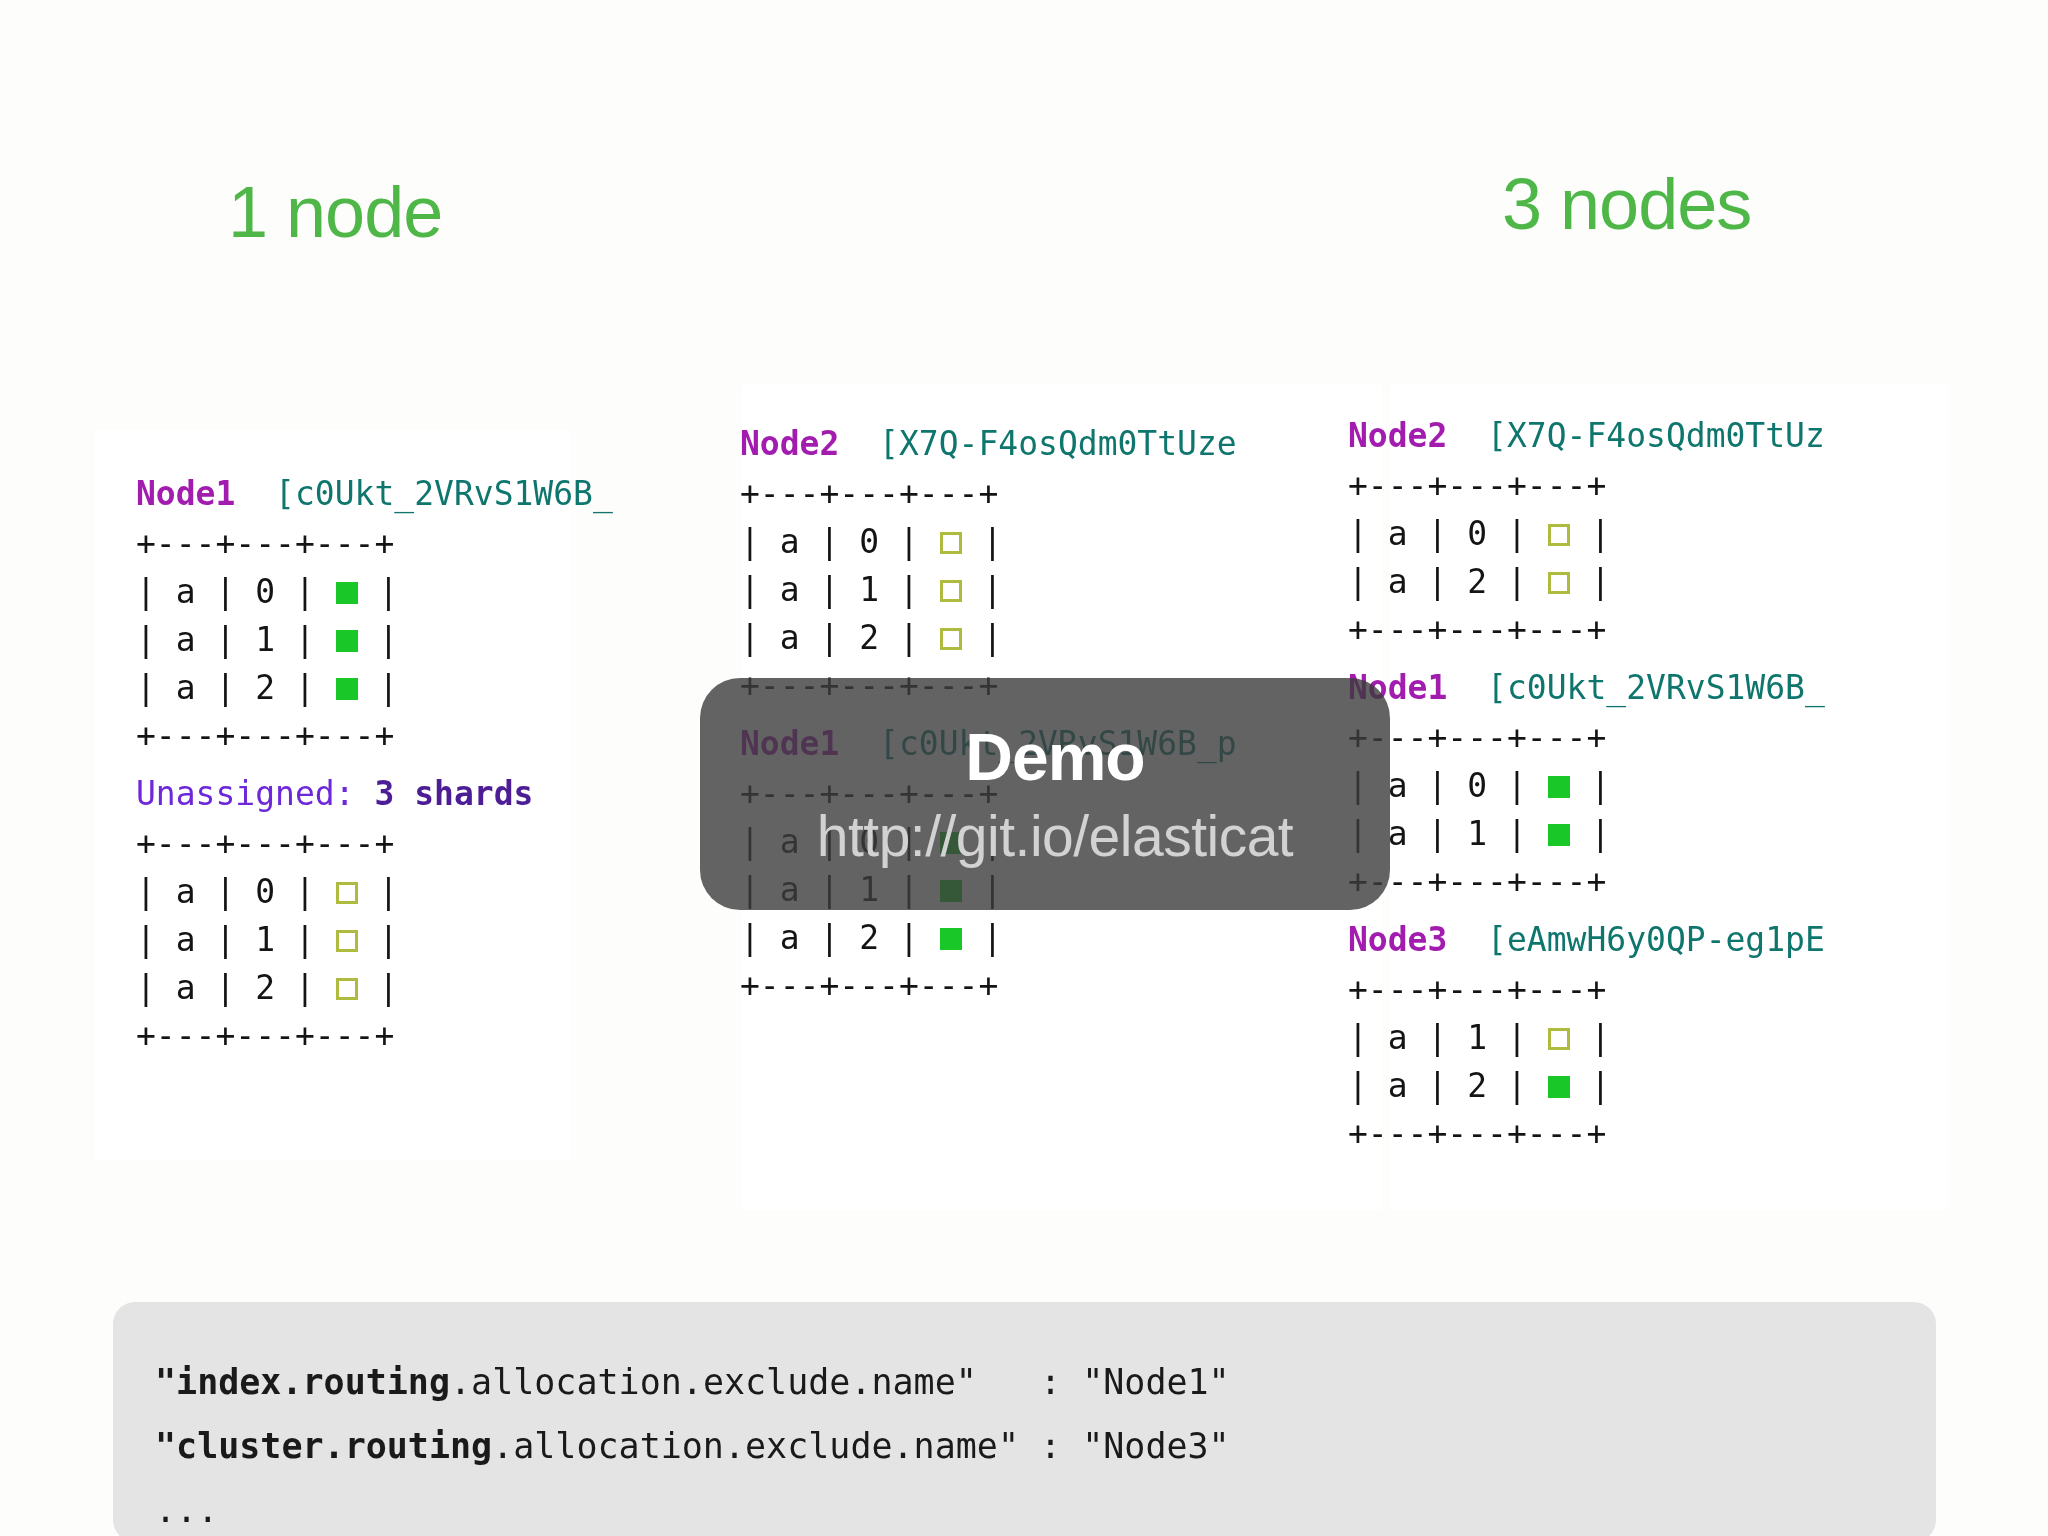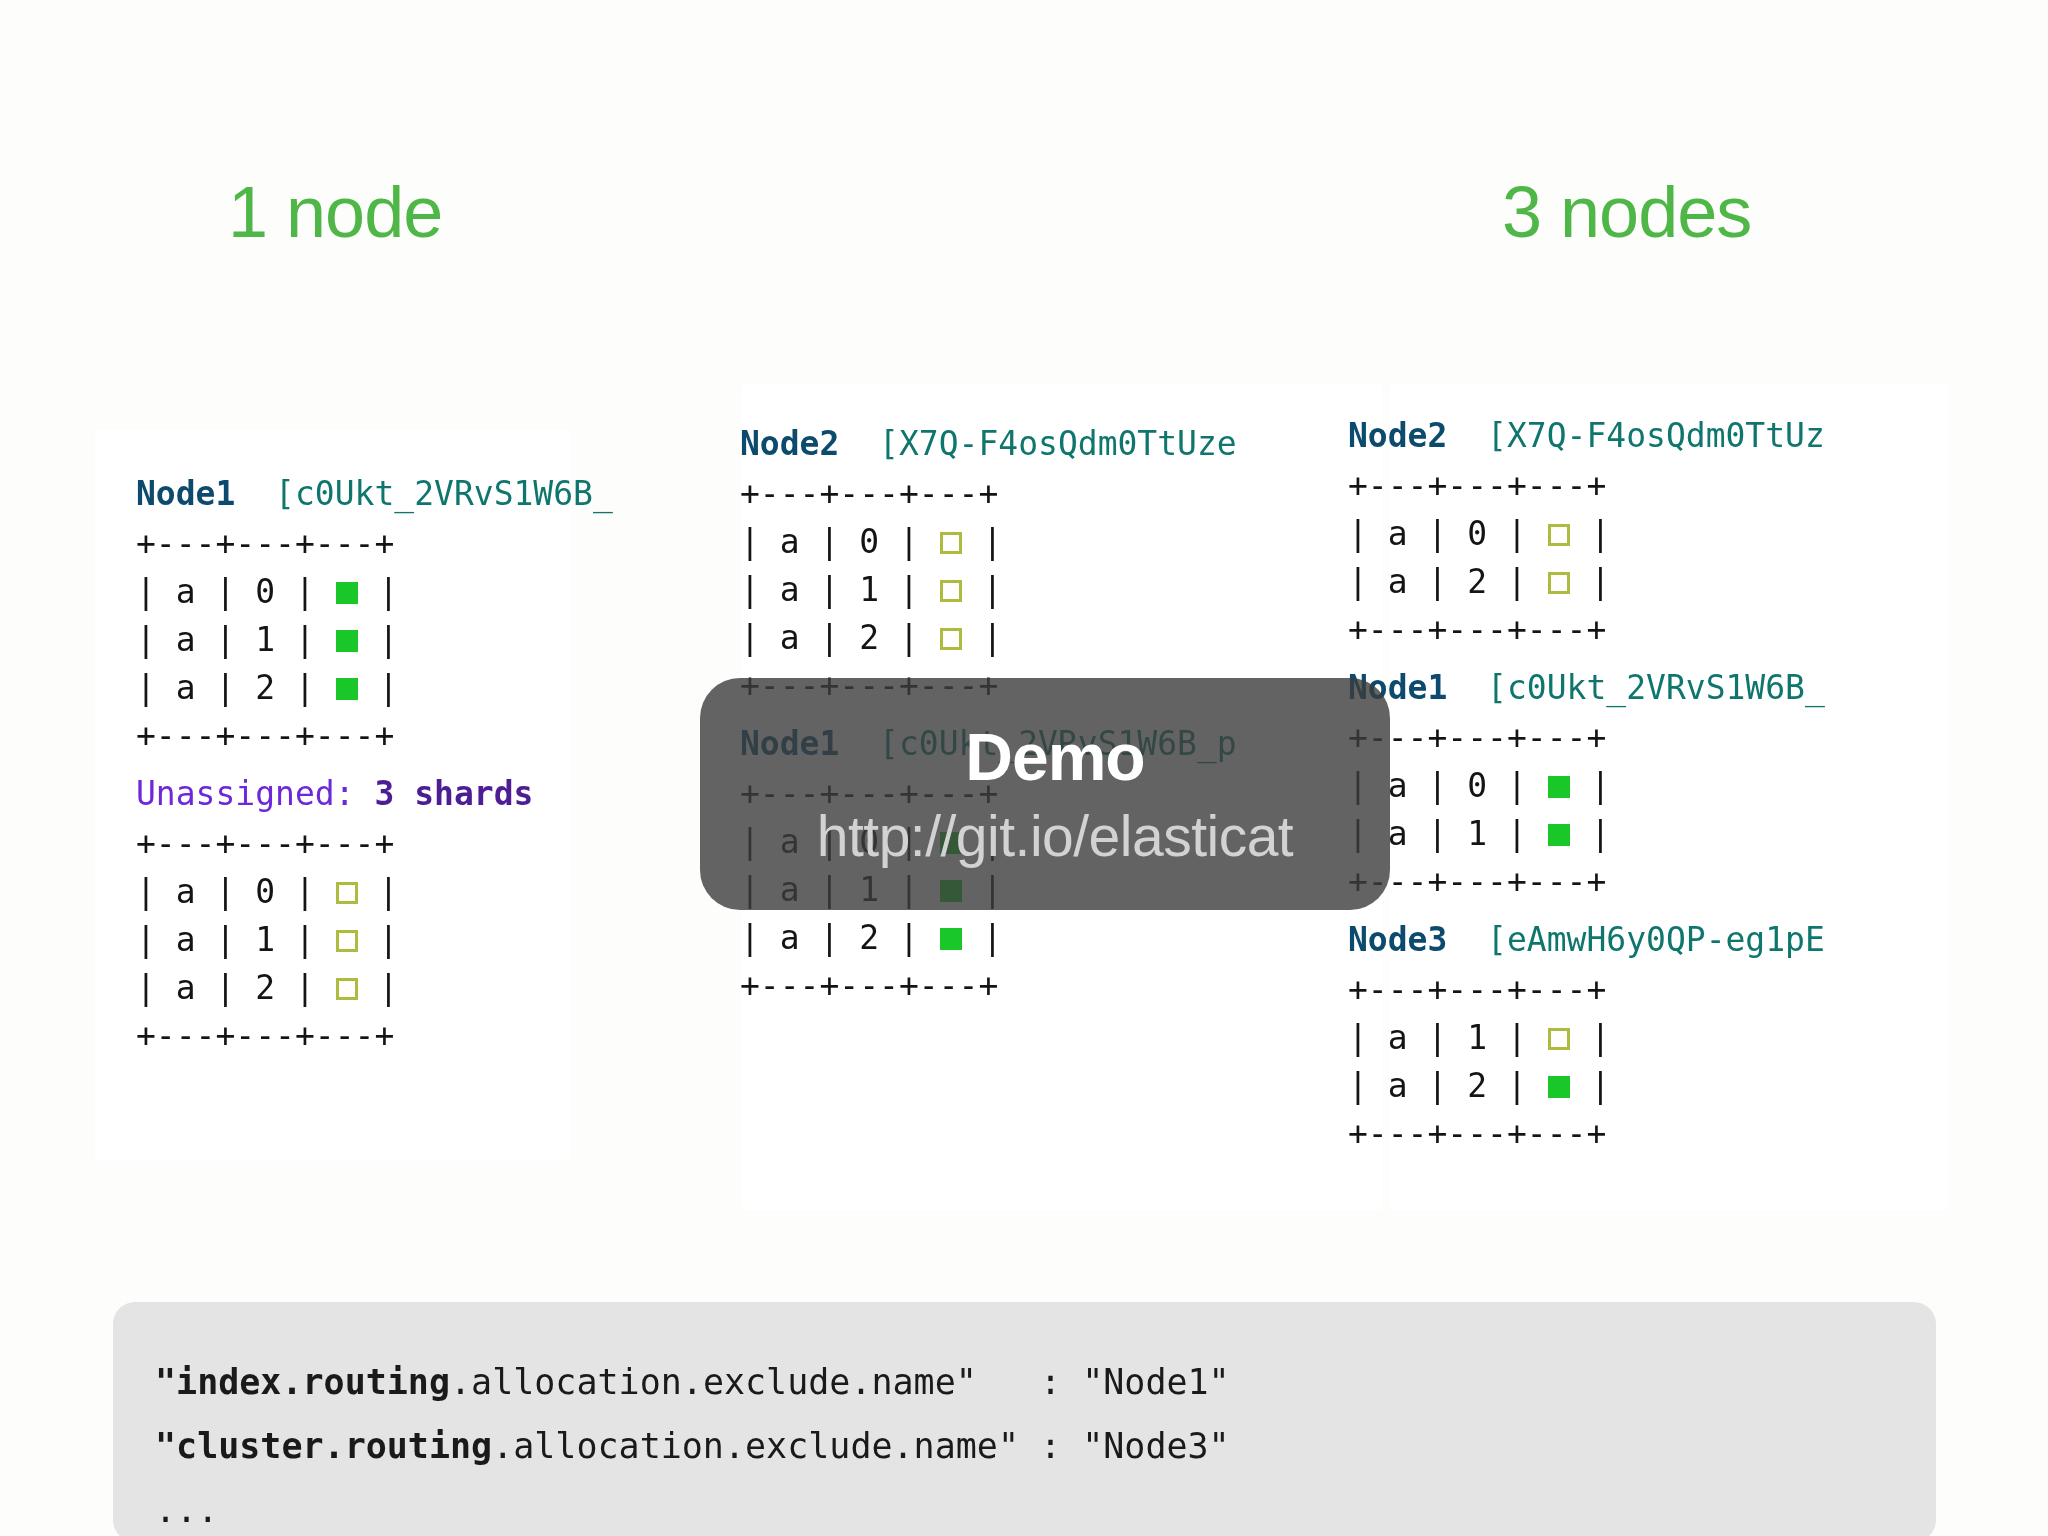--- a/index.html
+++ b/index.html
@@ -24,21 +24,21 @@
     font-family: "Liberation Sans", sans-serif;
     font-size: 72px;
     font-weight: 400;
     color: #4eb748;
     letter-spacing: -1px;
     white-space: nowrap;
     line-height: 1;
   }
   #heading-1 { left: 228px; top: 176px; text-align: center; }
   #heading-2 { left: 850px; top: 176px; }
-  #heading-3 { left: 1502px; top: 176px; }
+  #heading-3 { left: 1502px; top: 168px; }
 
   
   .panel {
     position: absolute;
     background: #ffffff;
     overflow: hidden;
   }
   #panel-1 { left: 95px;  top: 430px; width: 475px;  height: 730px; }
   #panel-2 { left: 742px; top: 385px; width: 640px;  height: 825px; }
   #panel-3 { left: 1390px; top: 385px; width: 558px; height: 825px; }
@@ -47,21 +47,21 @@
   .term {
     position: absolute;
     font-family: "DejaVu Sans Mono", "Liberation Mono", monospace;
     font-size: 33px;
     line-height: 48px;
     color: #141414;
     white-space: pre;
     letter-spacing: 0px;
   }
   .node-line { white-space: pre; line-height: 52px; }
-  .node-name { font-weight: bold; color: #0c4a6e; }
+  .node-name { font-weight: bold; color: #a21caf; }
   .node-id   { color: #0f766e; font-weight: 400; }
   .rule      { color: #141414; }
   .unassigned-label { color: #6d28d9; }
   .unassigned-count { color: #4c1d95; font-weight: bold; }
 
   .sq {
     display: inline-block;
     width: 22px; height: 22px;
     vertical-align: -1px;
     margin: 0 1px;

